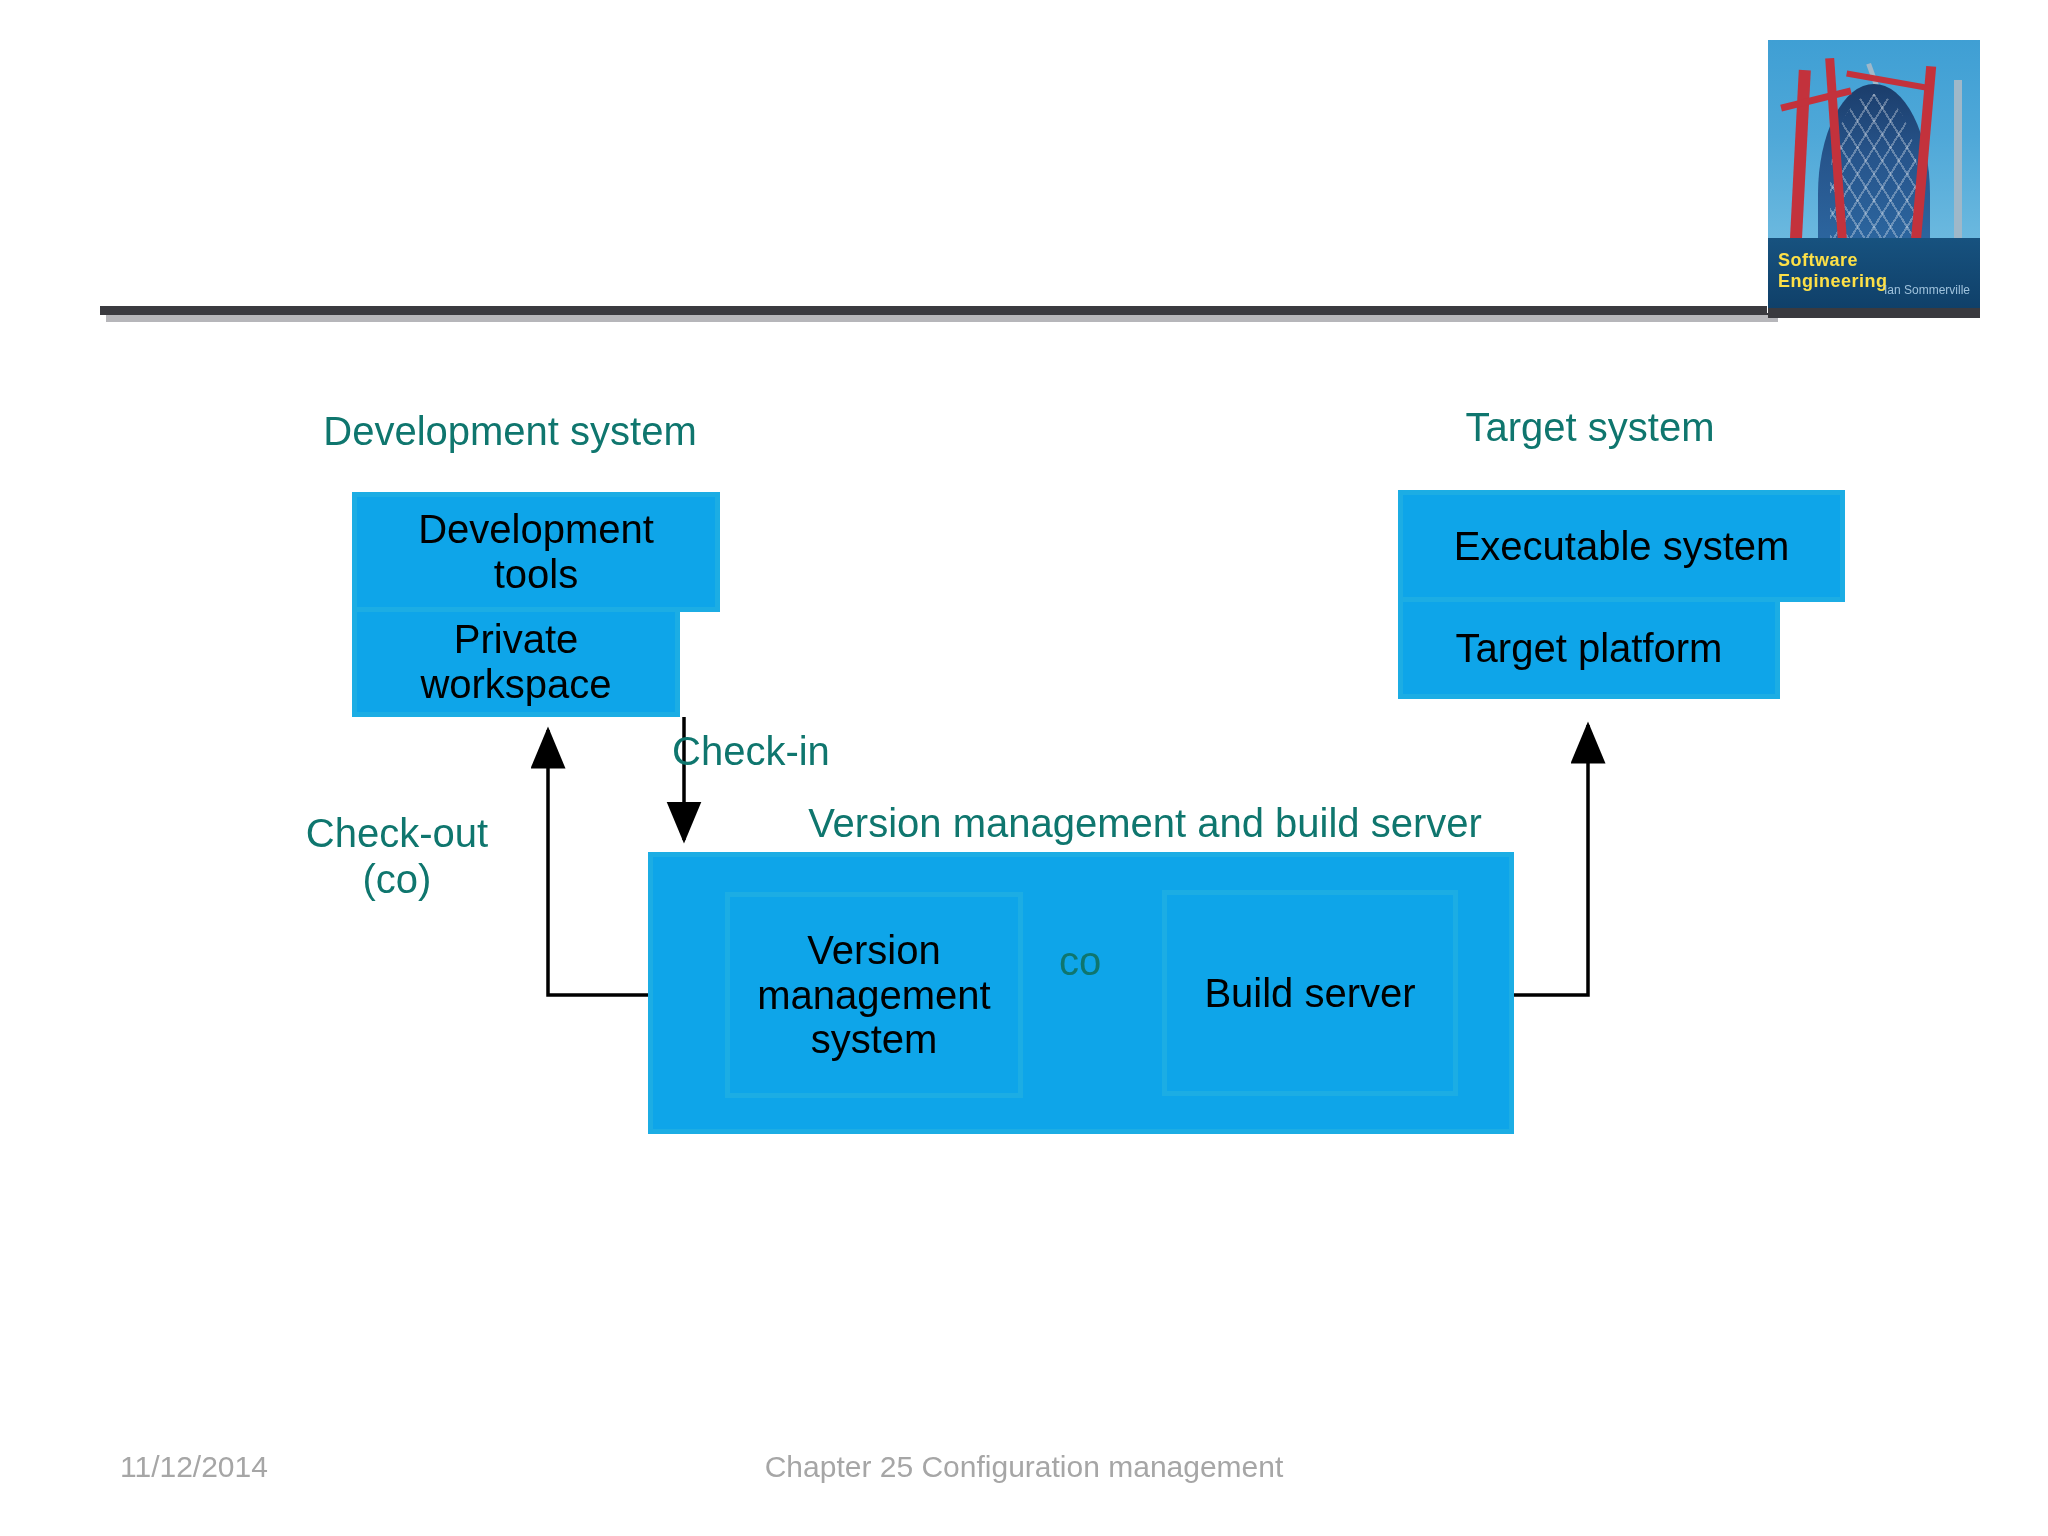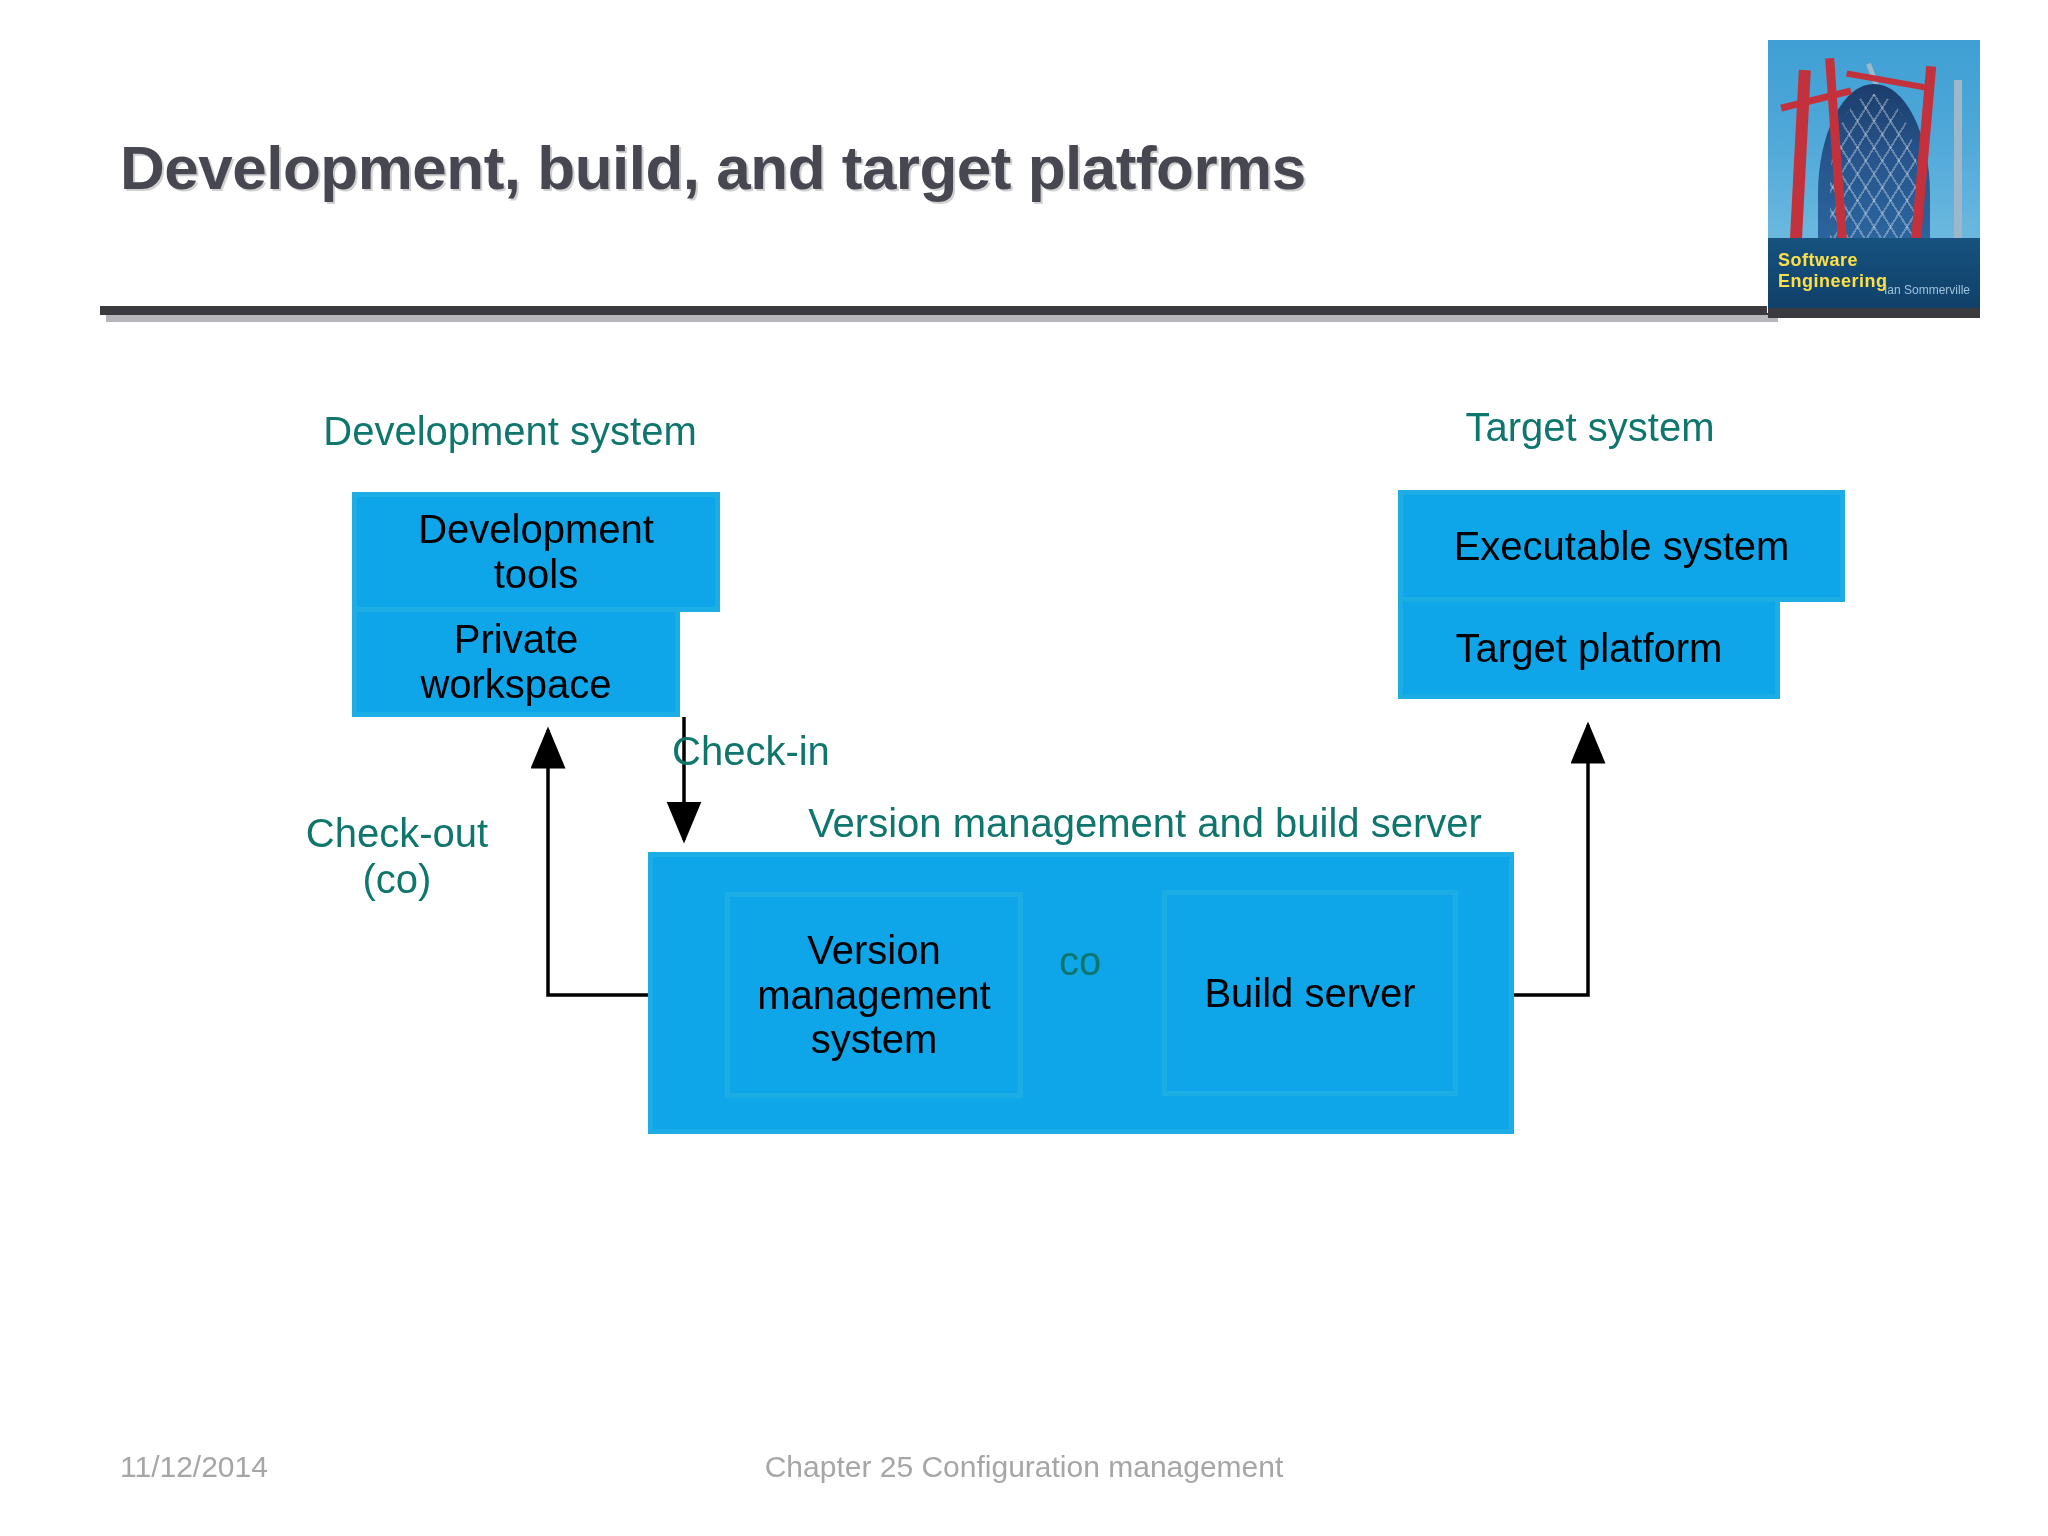--- a/index.html
+++ b/index.html
@@ -211,21 +211,20 @@
   }
   #footer-date  { left: 120px;  top: 1450px; }
   #footer-title { left: 0;      top: 1450px; width: 2048px; text-align: center; }
   #footer-page  { left: 0;      top: 1450px; width: 1968px; text-align: right; }
 </style>
 </head>
 <body>
 
 <div id="slide">
 
-  <div id="title">Development, build, and target platforms</div>
 
   <div id="title-rule"></div>
   <div id="title-rule-shadow"></div>
 
   <div id="logo">
     <div class="logo-sky"></div>
     <div class="crane-gray g1"></div>
     <div class="crane-gray g2"></div>
     <div class="logo-gherkin"></div>
     <div class="crane c1"></div>

